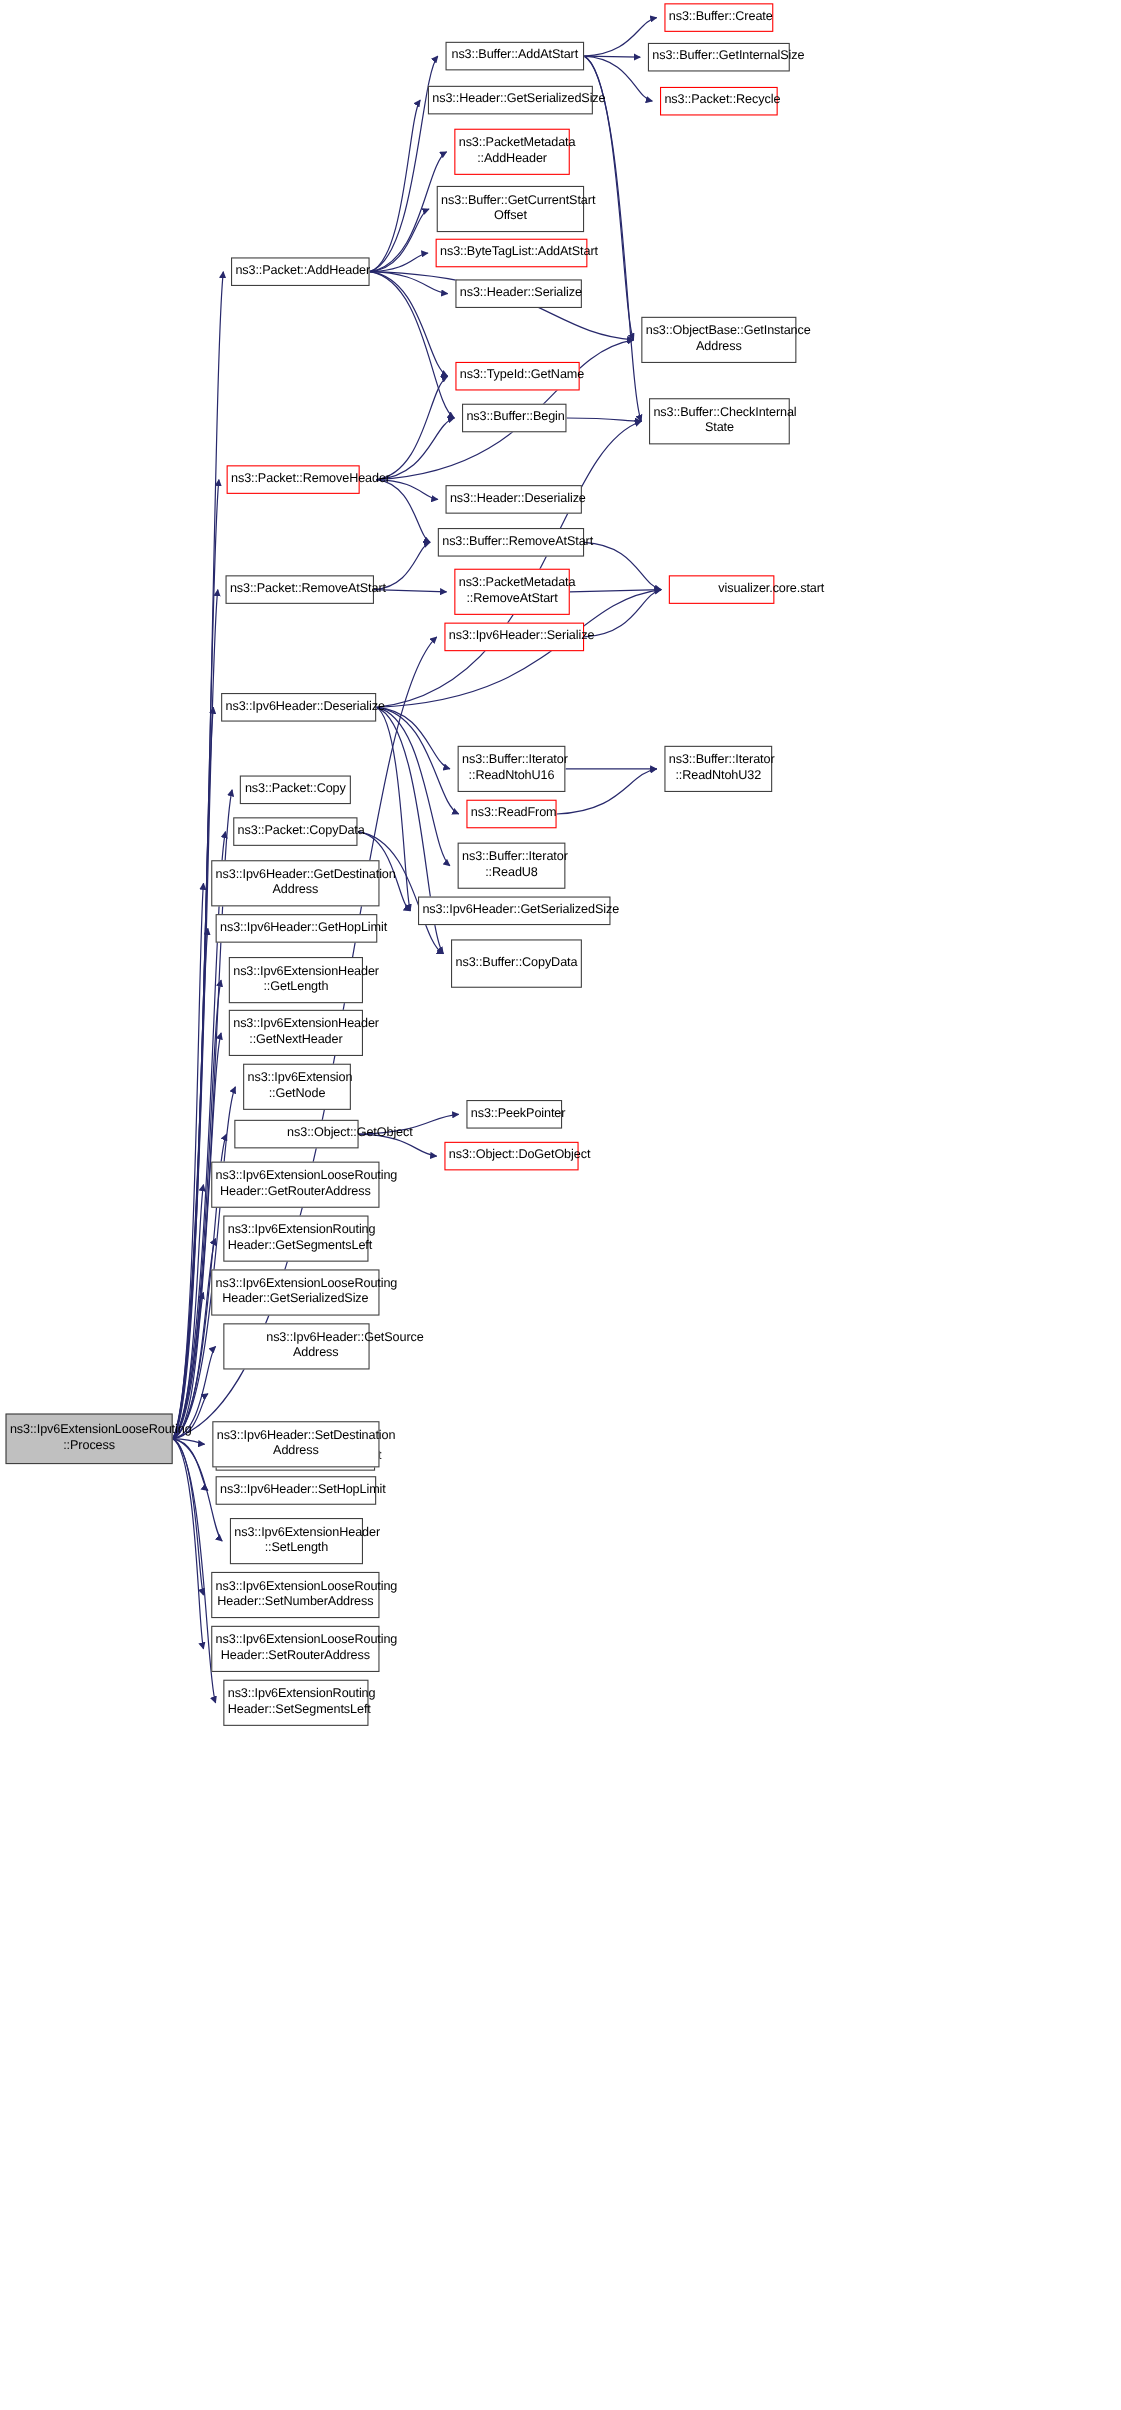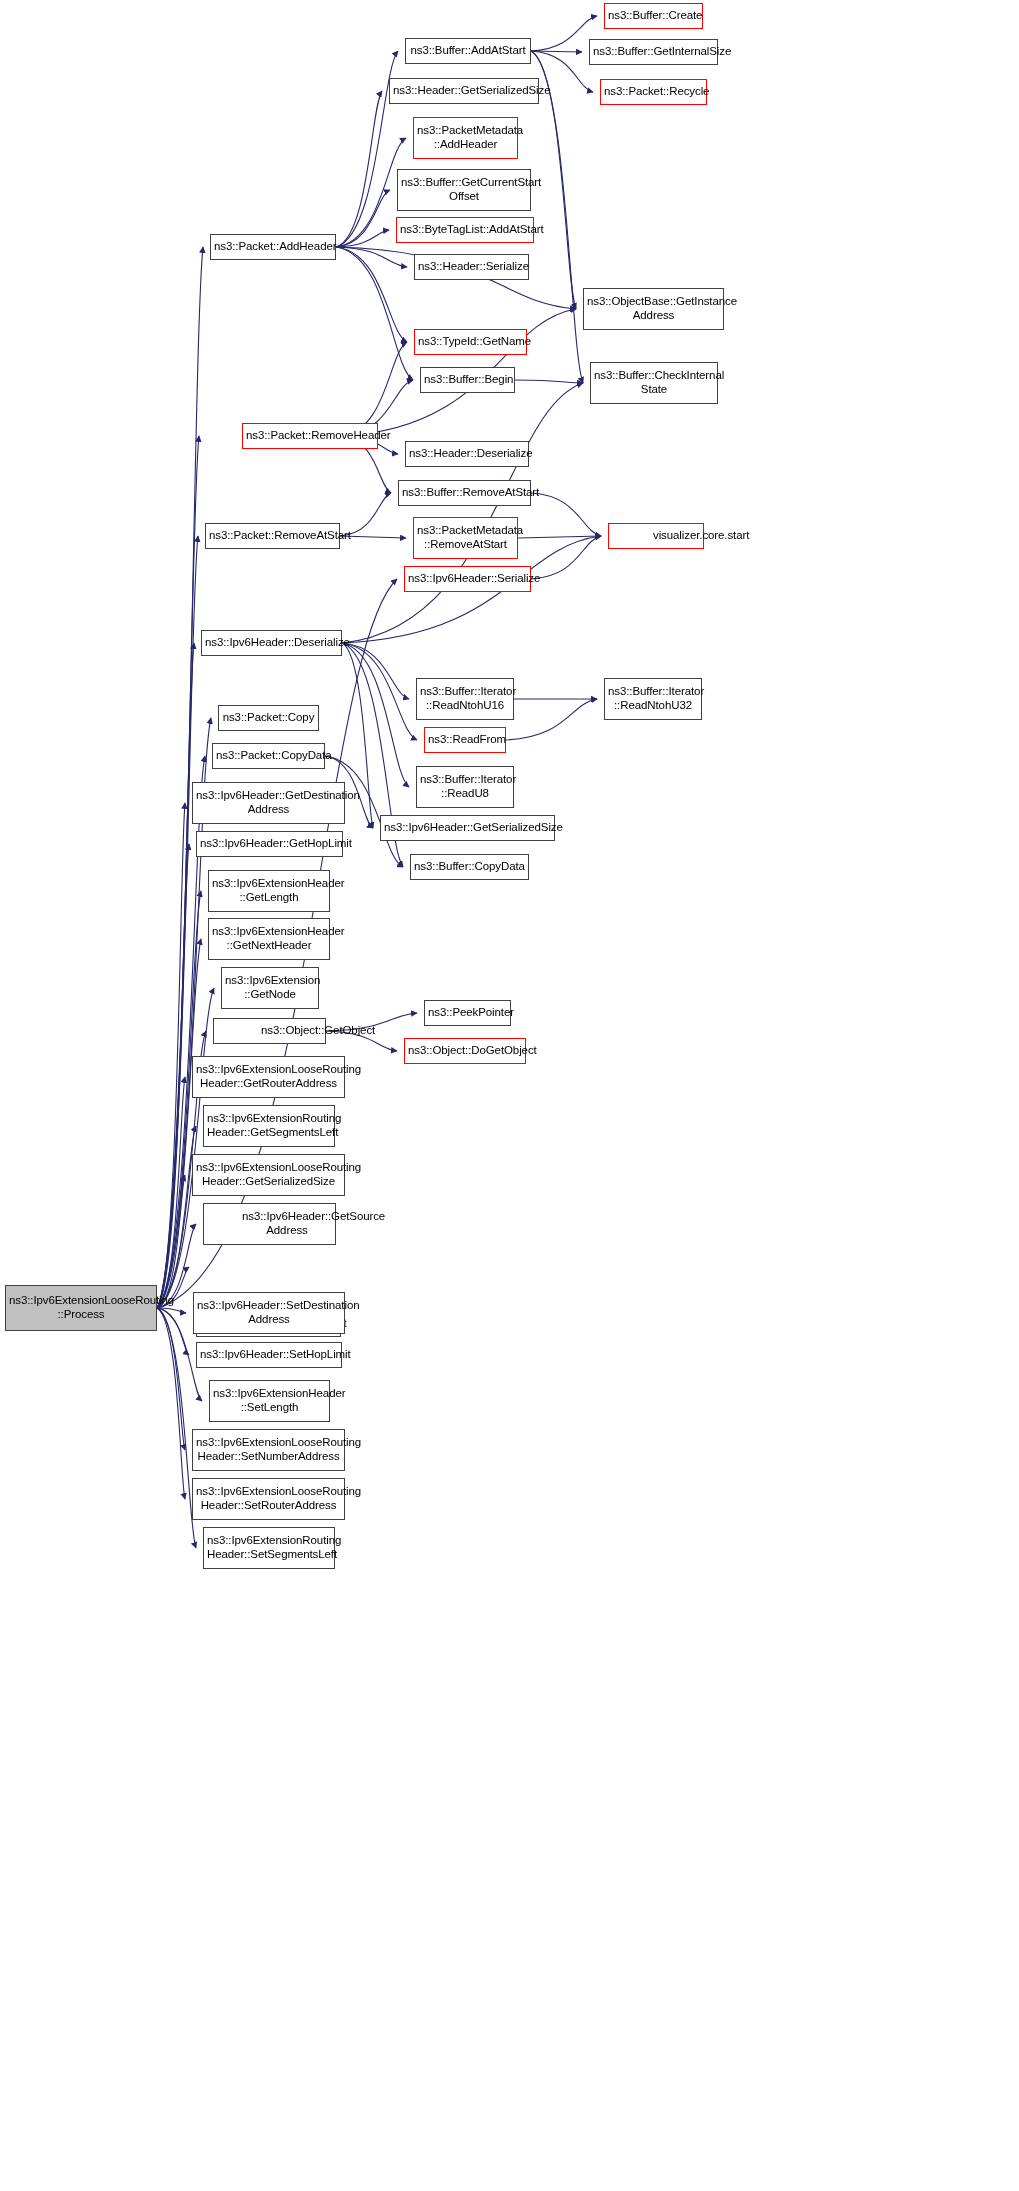--- a/index.html
+++ b/index.html
@@ -123,38 +123,38 @@
 Offset</span></div>
       <div class="node red" style="left: 396px; top: 217px; width: 138px; height: 26px;"><span class="lbl">ns3::ByteTagList::AddAtStart</span></div>
       <div class="node" style="left: 414px; top: 254px; width: 115px; height: 26px;"><span class="lbl">ns3::Header::Serialize</span></div>
       <div class="node" style="left: 210px; top: 234px; width: 126px; height: 26px;"><span class="lbl">ns3::Packet::AddHeader</span></div>
       <div class="node" style="left: 583px; top: 288px; width: 141px; height: 42px;"><span class="lbl">ns3::ObjectBase::GetInstance
 Address</span></div>
       <div class="node red" style="left: 414px; top: 329px; width: 113px; height: 26px;"><span class="lbl">ns3::TypeId::GetName</span></div>
       <div class="node" style="left: 590px; top: 362px; width: 128px; height: 42px;"><span class="lbl">ns3::Buffer::CheckInternal
 State</span></div>
       <div class="node" style="left: 420px; top: 367px; width: 95px; height: 26px;"><span class="lbl">ns3::Buffer::Begin</span></div>
-      <div class="node red" style="left: 206px; top: 423px; width: 136px; height: 26px; margin-left: 36px;"><span class="lbl">ns3::Packet::RemoveHeader</span></div>
+      <div class="node red" style="left: 206px; top: 423px; width: 121px; height: 26px;"><span class="lbl">ns3::Packet::RemoveHeader</span></div>
       <div class="node" style="left: 405px; top: 441px; width: 124px; height: 26px;"><span class="lbl">ns3::Header::Deserialize</span></div>
       <div class="node" style="left: 398px; top: 480px; width: 133px; height: 26px;"><span class="lbl">ns3::Buffer::RemoveAtStart</span></div>
       <div class="node" style="left: 205px; top: 523px; width: 135px; height: 26px;"><span class="lbl">ns3::Packet::RemoveAtStart</span></div>
       <div class="node red" style="left: 413px; top: 517px; width: 105px; height: 42px;"><span class="lbl">ns3::PacketMetadata
 ::RemoveAtStart</span></div>
       <div class="node red" style="left: 608px; top: 523px; width: 96px; height: 26px; padding-left: 44px;"><span class="lbl">visualizer.core.start</span></div>
       <div class="node red" style="left: 404px; top: 566px; width: 127px; height: 26px;"><span class="lbl">ns3::Ipv6Header::Serialize</span></div>
       <div class="node" style="left: 201px; top: 630px; width: 141px; height: 26px;"><span class="lbl">ns3::Ipv6Header::Deserialize</span></div>
       <div class="node" style="left: 416px; top: 678px; width: 98px; height: 42px;"><span class="lbl">ns3::Buffer::Iterator
 ::ReadNtohU16</span></div>
       <div class="node" style="left: 604px; top: 678px; width: 98px; height: 42px;"><span class="lbl">ns3::Buffer::Iterator
 ::ReadNtohU32</span></div>
       <div class="node red" style="left: 424px; top: 727px; width: 82px; height: 26px;"><span class="lbl">ns3::ReadFrom</span></div>
       <div class="node" style="left: 416px; top: 766px; width: 98px; height: 42px;"><span class="lbl">ns3::Buffer::Iterator
 ::ReadU8</span></div>
       <div class="node" style="left: 380px; top: 815px; width: 175px; height: 26px;"><span class="lbl">ns3::Ipv6Header::GetSerializedSize</span></div>
-      <div class="node" style="left: 410px; top: 854px; width: 119px; height: 26px;"><span class="lbl">ns3::Buffer::CopyData</span></div>
+      <div class="node" style="left: 410px; top: 854px; width: 119px; height: 44px;"><span class="lbl">ns3::Buffer::CopyData</span></div>
       <div class="node" style="left: 218px; top: 705px; width: 101px; height: 26px;"><span class="lbl">ns3::Packet::Copy</span></div>
       <div class="node" style="left: 212px; top: 743px; width: 113px; height: 26px;"><span class="lbl">ns3::Packet::CopyData</span></div>
       <div class="node" style="left: 192px; top: 782px; width: 153px; height: 42px;"><span class="lbl">ns3::Ipv6Header::GetDestination
 Address</span></div>
       <div class="node" style="left: 196px; top: 831px; width: 147px; height: 26px;"><span class="lbl">ns3::Ipv6Header::GetHopLimit</span></div>
       <div class="node" style="left: 208px; top: 870px; width: 122px; height: 42px;"><span class="lbl">ns3::Ipv6ExtensionHeader
 ::GetLength</span></div>
       <div class="node" style="left: 208px; top: 918px; width: 122px; height: 42px;"><span class="lbl">ns3::Ipv6ExtensionHeader
 ::GetNextHeader</span></div>
       <div class="node" style="left: 221px; top: 967px; width: 98px; height: 42px;"><span class="lbl">ns3::Ipv6Extension

